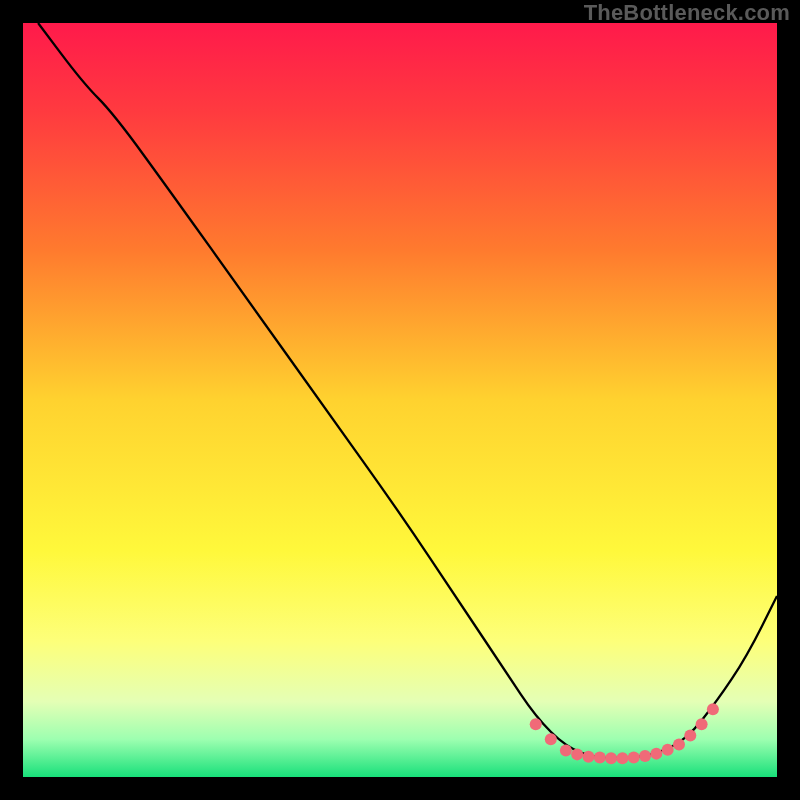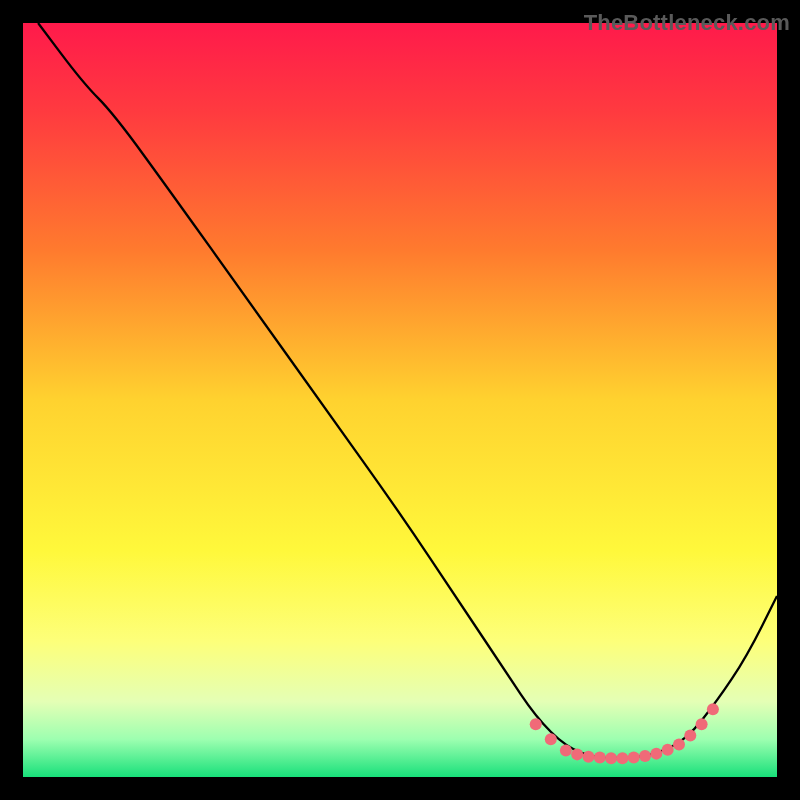--- a/index.html
+++ b/index.html
@@ -14,21 +14,21 @@
   .frame {
     position: absolute;
     left: 23px;
     top: 23px;
     width: 754px;
     height: 754px;
     background: #000;
   }
   .watermark {
     position: absolute;
-    top: 10px;
+    top: 0;
     right: 10px;
     color: #5a5a5a;
     font-size: 22px;
     font-weight: 600;
     letter-spacing: 0.2px;
     user-select: none;
   }
   svg {
     position: absolute;
     left: 0;

